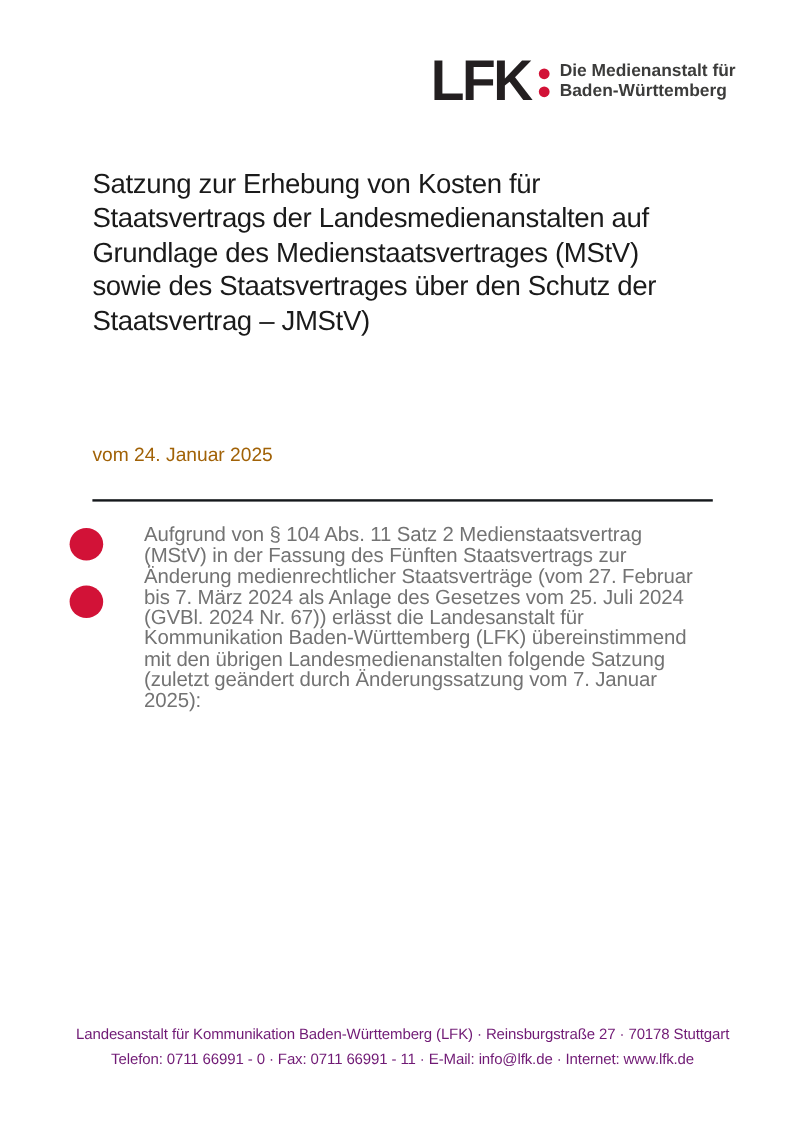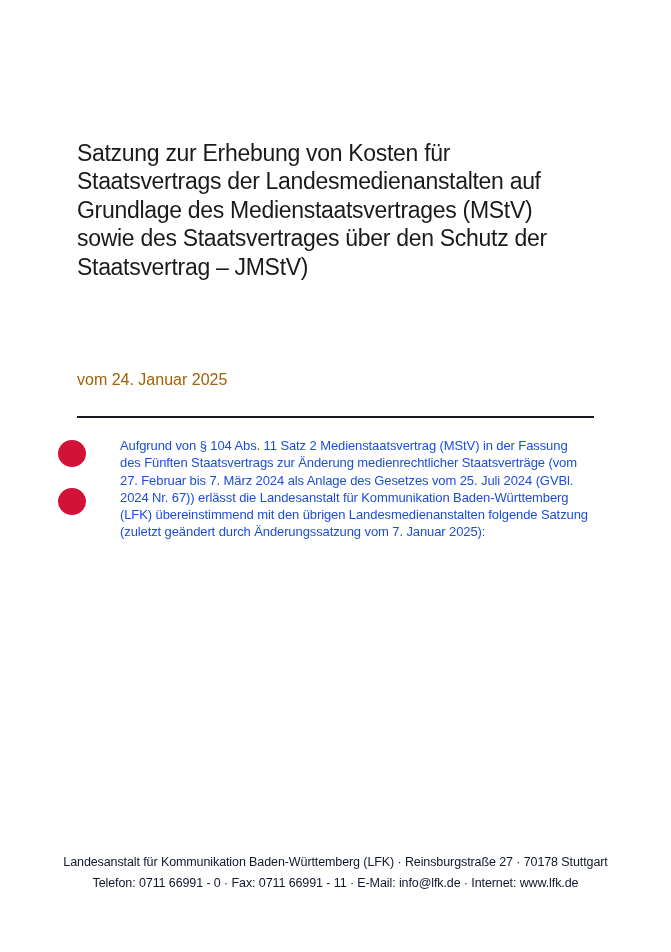--- a/index.html
+++ b/index.html
@@ -96,44 +96,55 @@
     border-radius: 50%;
   }
   .intro-dots .big-dot + .big-dot {
     margin-top: 21px;
   }
   .intro-text {
     position: absolute;
     left: 120px;
     top: 437px;
     width: 470px;
-    font-size: 13px;
+    font-size: 17px;
     line-height: 17.3px;
     letter-spacing: -0.1px;
-    color: #1d4ed8;
+    color: #737373;
   }
 
   
   .footer {
     position: absolute;
     left: 0;
     right: 0;
     top: 852px;
     text-align: center;
     font-size: 12.5px;
     line-height: 20.5px;
     letter-spacing: -0.1px;
-    color: #0f172a;
+    color: #701a75;
   }
 </style>
 </head>
 <body>
 
 <div class="page">
 
+  <div class="logo">
+    <div class="logo-word">LFK</div>
+    <div class="logo-colon">
+      <div class="dot brand-red" style="background: rgb(210, 18, 55);"></div>
+      <div class="dot brand-red" style="background: rgb(210, 18, 55);"></div>
+    </div>
+    <div class="logo-tagline">
+      <div>Die Medienanstalt für</div>
+      <div>Baden-Württemberg</div>
+    </div>
+  </div>
 
   <div class="title-block">
     <div>Satzung zur Erhebung von Kosten für</div>
     <div>Staatsvertrags der Landesmedienanstalten auf</div>
     <div>Grundlage des Medienstaatsvertrages (MStV)</div>
     <div>sowie des Staatsvertrages über den Schutz der</div>
     <div>Staatsvertrag – JMStV)</div>
   </div>
 
   <div class="date-line">vom 24. Januar 2025</div>

